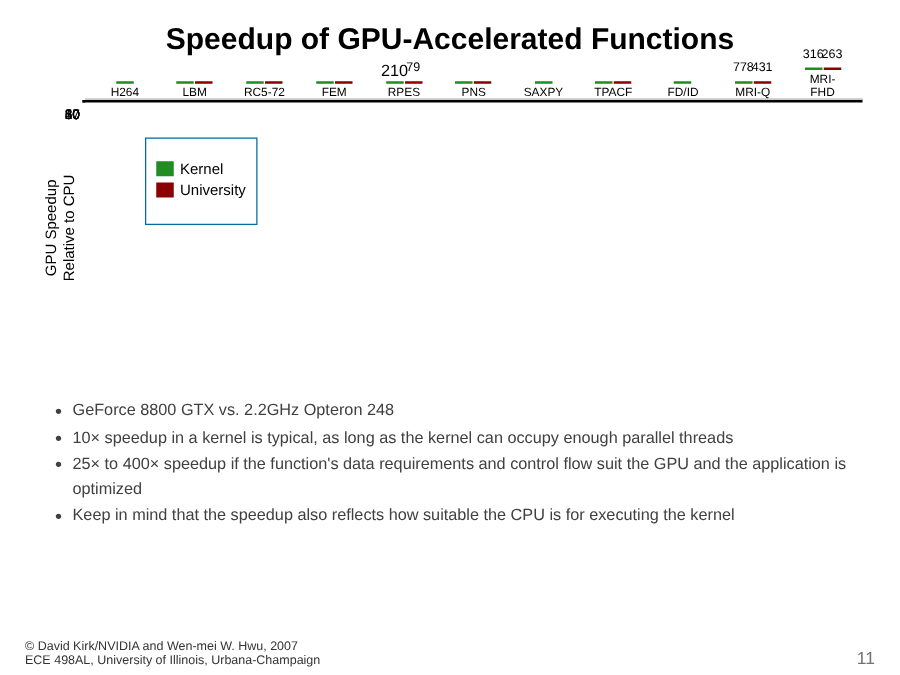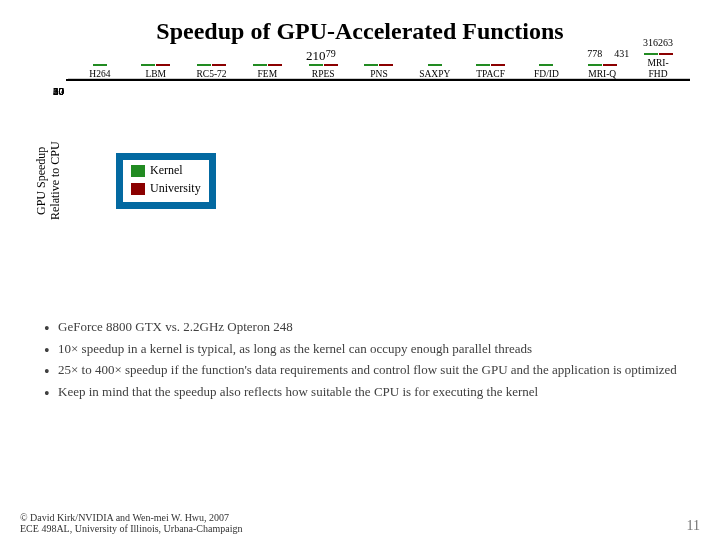--- a/index.html
+++ b/index.html
@@ -11,21 +11,20 @@
       font-size: 13px;
       overflow: hidden;
       position: relative;
     }
 
     .slide {
       width: 720px;
       height: 540px;
       padding: 18px 30px 10px 30px;
       position: relative;
-      font-family: Liberation Serif, serif;
     }
 
     h1 {
       text-align: center;
       font-size: 24px;
       font-weight: bold;
       margin-bottom: 6px;
       color: #000;
     }
 
@@ -130,23 +129,22 @@
       line-height: 1.1;
       white-space: nowrap;
     }
 
     
     .legend {
       position: absolute;
       top: 30px;
       left: 50px;
       background: white;
-      border: 7px solid #0369a1;
-      padding: 3px 8px;
-      margin-top: 44px;
+      border: 1px solid #0369a1;
+      padding: 17px 8px;
     }
 
     .legend-item {
       display: flex;
       align-items: center;
       gap: 5px;
       font-size: 12px;
       margin-bottom: 3px;
     }
 
@@ -294,21 +292,21 @@
                   <div class="bar green" style="height: 15%; min-height: 2px; position: relative;"></div>
                 </div>
                 <div class="bar-label">FD/ID</div>
               </div>
               <div class="bar-group">
                 <div class="bar-pair">
                   <div class="bar green" style="height: 100%; min-height: 2px; position: relative;">
                     <div style="position: absolute; top: -16px; left: 50%; transform: translateX(-50%); font-size: 10px; white-space: nowrap; color: rgb(0, 0, 0);">778</div>
                   </div>
                   <div class="bar dark-red" style="height: 100%; min-height: 2px; position: relative;">
-                    <div style="position: absolute; top: -16px; left: 50%; transform: translateX(-50%); font-size: 10px; white-space: nowrap; color: rgb(0, 0, 0); padding-left: 24px;">431</div>
+                    <div style="position: absolute; top: -16px; left: 50%; transform: translateX(-50%); font-size: 10px; white-space: nowrap; color: rgb(0, 0, 0);">431</div>
                   </div>
                 </div>
                 <div class="bar-label">MRI-Q</div>
               </div>
               <div class="bar-group">
                 <div class="bar-pair">
                   <div class="bar green" style="height: 100%; min-height: 2px; position: relative;">
                     <div style="position: absolute; top: -16px; left: 50%; transform: translateX(-50%); font-size: 10px; white-space: nowrap; color: rgb(0, 0, 0);">316</div>
                   </div>
                   <div class="bar dark-red" style="height: 100%; min-height: 2px; position: relative;">

